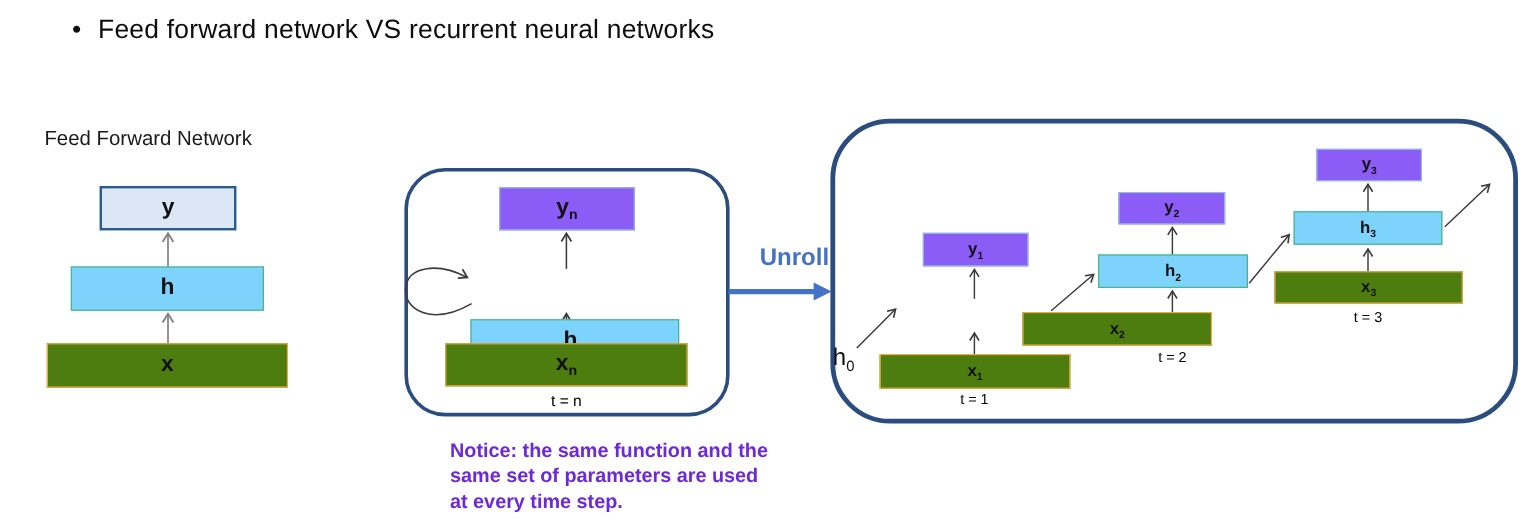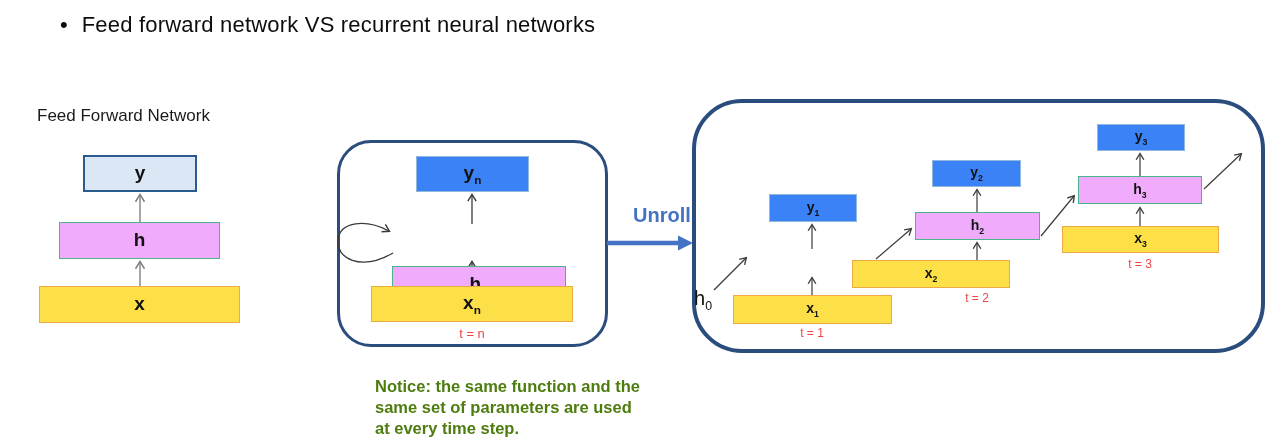--- a/index.html
+++ b/index.html
@@ -14,24 +14,24 @@
   
   .diagram-label{position:absolute;font-size:17px;color:#1a1a1a;}
   .ff-label{left:37px;top:106px;}
   .rn-label{left:389px;top:109px;}
   
   .box{position:absolute;display:flex;align-items:center;justify-content:center;
        font-weight:bold;color:#111;box-sizing:border-box;}
   .box sub{font-size:0.62em;}
   .big{height:37px;font-size:19px;}
   .small{height:28px;font-size:14px;}
-  .blue{background:#3b82f6;border:1.5px solid #8fb8dc;}
+  .blue{background:#8b5cf6;border:1.5px solid #8fb8dc;}
   .blue-dark{background:#dbe7f4;border:2px solid #2b5c90;}
-  .green{background:#f0abfc;border:1.5px solid #4ab588;}
-  .orange{background:#fde047;border:1.5px solid #ecaa44;}
+  .green{background:#7dd3fc;border:1.5px solid #4ab588;}
+  .orange{background:#4d7c0f;border:1.5px solid #ecaa44;}
   
   #ff-y{left:83px;top:155px;width:114px;}
   #ff-h{left:59px;top:222px;width:161px;}
   #ff-x{left:39px;top:286px;width:201px;}
   
   #rn-y{left:416px;top:156px;width:113px;height:36px;}
   #rn-h{left:392px;top:222px;width:174px;margin-top:44px;}
   #rn-x{left:371px;top:286px;width:202px;height:36px;}
   
   #u-x1{left:733px;top:295px;width:159px;height:29px;}
@@ -41,32 +41,32 @@
   #u-h2{left:915px;top:212px;width:125px;}
   #u-y2{left:932px;top:160px;width:89px;height:27px;}
   #u-x3{left:1062px;top:226px;width:157px;height:27px;}
   #u-h3{left:1078px;top:176px;width:124px;}
   #u-y3{left:1097px;top:124px;width:88px;height:27px;}
   
   .outline{position:absolute;box-sizing:border-box;border:3px solid #2b4d7e;background:transparent;}
   .rn-outline{left:337px;top:140px;width:271px;height:207px;border-radius:34px;}
   .u-outline{left:692px;top:99px;width:573px;height:254px;border-radius:50px;border-width:4px;}
   
-  .tlabel{position:absolute;font-size:13px;color:#ef4444;}
+  .tlabel{position:absolute;font-size:13px;color:#000000;}
   #t-n{left:422px;top:326px;width:100px;text-align:center;}
   #t-1{left:762px;top:326px;width:100px;text-align:center;font-size:12px;}
   #t-2{left:927px;top:291px;width:100px;text-align:center;font-size:12px;}
   #t-3{left:1090px;top:257px;width:100px;text-align:center;font-size:12px;}
   .h0-label{position:absolute;left:694px;top:287px;font-size:20px;font-weight:normal;color:#111;}
   .h0-label sub{font-size:0.62em;}
   
   .unroll-label{position:absolute;left:608px;top:204px;width:84px;text-align:center;
       font-size:20px;font-weight:bold;color:#4472c4;padding-left:12px;}
   
-  .notice{position:absolute;left:375px;top:376px;color:#4d7c0f;font-size:16.5px;
+  .notice{position:absolute;left:375px;top:366px;color:#6d28d9;font-size:16.5px;
       font-weight:bold;line-height:21px;}
   
   .arrow-layer{position:absolute;left:0;top:0;width:1276px;height:441px;}
   .boxes{position:absolute;left:0;top:0;width:1276px;height:441px;}
 </style>
 </head>
 <body>
 
 <div class="canvas">
 

